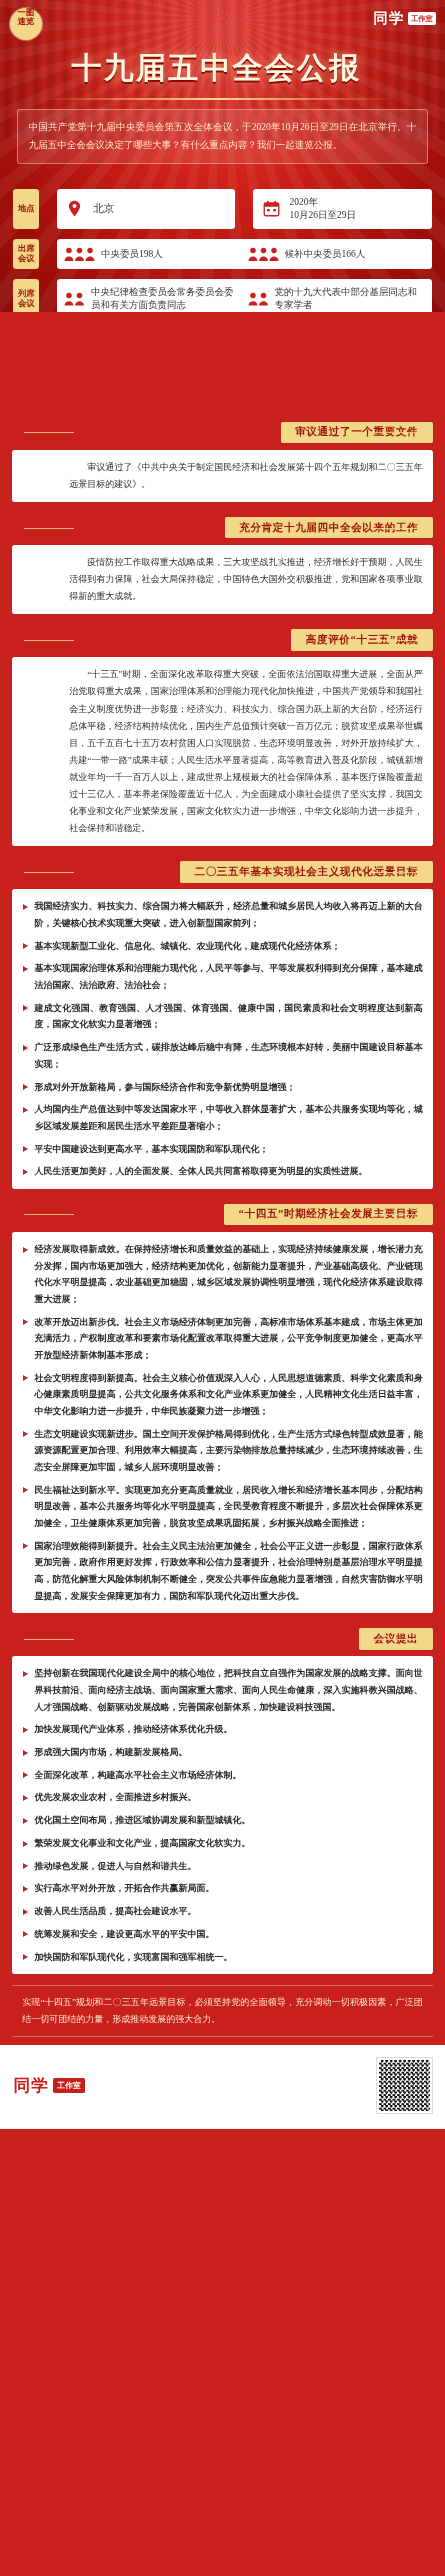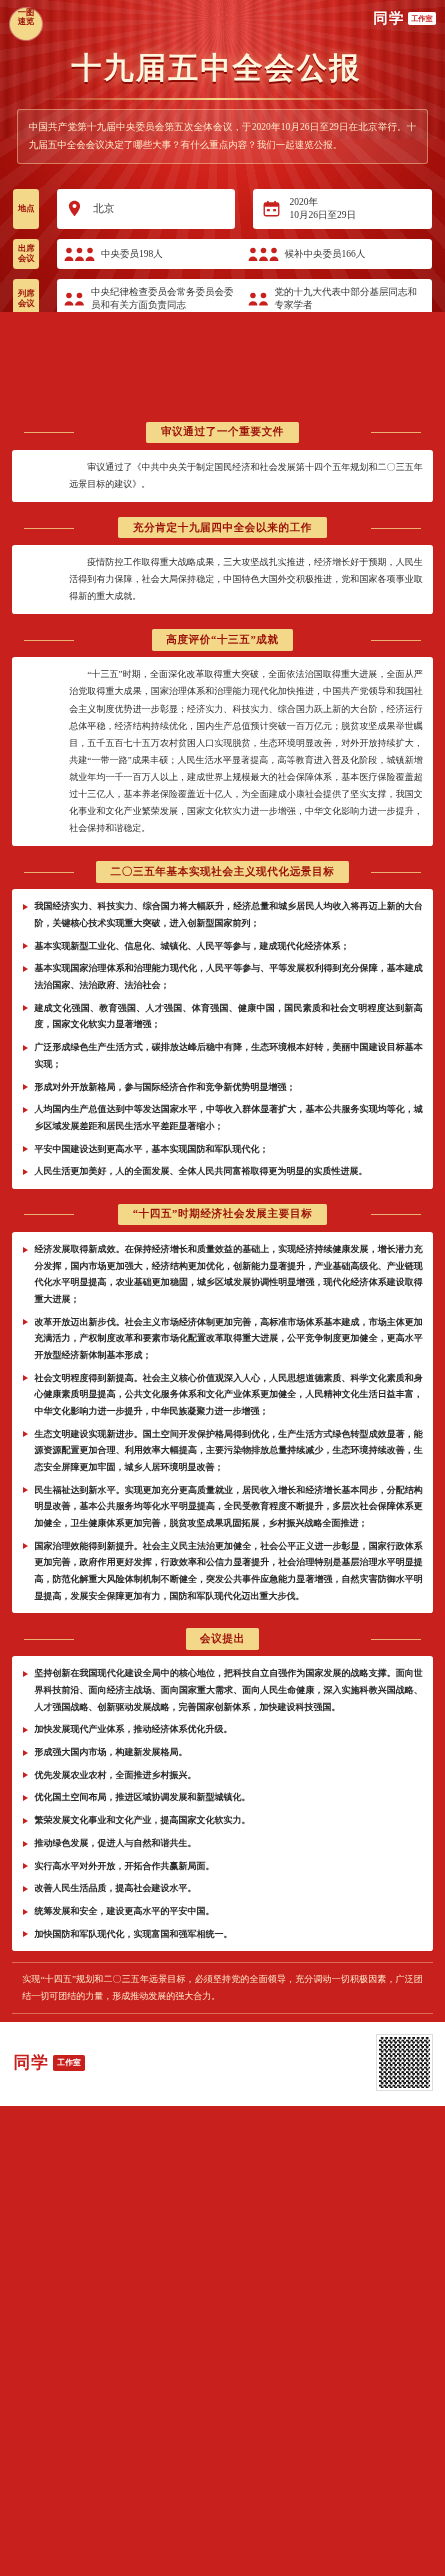--- a/index.html
+++ b/index.html
@@ -46,21 +46,21 @@
   .icon-sq svg{display:block;}
   .card-text{font-size:10.6px;color:#333;line-height:1.4;font-family:"Liberation Serif","DejaVu Serif",serif;}
   .card-text.small{font-size:9.5px;}
   .people{display:flex;align-items:center;gap:5.6px;flex:1 1 0;}
   .people .ptxt{font-size:9.5px;color:#333;font-family:"Liberation Serif","DejaVu Serif",serif;}
   .people-ico{display:flex;gap:0.6px;}
 
   
   .body{padding:0 12.2px 5.6px;}
   .sec{margin:0 0 10px;}
-  .sec-head{position:relative;margin:14.5px 0 6.7px;text-align:center;}
+  .sec-head{position:relative;margin:14.5px 0 6.7px;text-align:right;}
   .sec-head .ribbon{display:inline-block;background:#f4d88a;color:#9b1108;font-weight:bold;
       font-size:10.6px;padding:3.9px 14.5px;border-radius:1.7px;position:relative;
       font-family:"Liberation Serif","DejaVu Serif",serif;letter-spacing:0.6px;}
   .sec-head:before,.sec-head:after{content:"";position:absolute;top:50%;width:50px;height:1.1px;background:#f4d88a;opacity:.8;}
   .sec-head:before{left:12.2px;}
   .sec-head:after{right:12.2px;}
   .panel{background:#fff;border-radius:2.8px;padding:9px 10px;}
   .panel p{margin:0 0 6.7px;font-size:9px;line-height:1.9;text-align:justify;color:#2b2b2b;
       font-family:"Liberation Serif","DejaVu Serif",serif;text-indent:2em;}
   .panel p:last-child{margin-bottom:0;margin-left:47px;}
@@ -247,21 +247,21 @@
       </div>
     </div>
 
     <div class="sec">
       <div class="sec-head">
         <span class="ribbon">二〇三五年基本实现社会主义现代化远景目标</span>
       </div>
       <div class="panel">
         <ul class="bul">
           <li>我国经济实力、科技实力、综合国力将大幅跃升，经济总量和城乡居民人均收入将再迈上新的大台阶，关键核心技术实现重大突破，进入创新型国家前列；</li>
-          <li>基本实现新型工业化、信息化、城镇化、人民平等参与，建成现代化经济体系；</li>
+          <li>基本实现新型工业化、信息化、城镇化、农业现代化，建成现代化经济体系；</li>
           <li>基本实现国家治理体系和治理能力现代化，人民平等参与、平等发展权利得到充分保障，基本建成法治国家、法治政府、法治社会；</li>
           <li>建成文化强国、教育强国、人才强国、体育强国、健康中国，国民素质和社会文明程度达到新高度，国家文化软实力显著增强；</li>
           <li>广泛形成绿色生产生活方式，碳排放达峰后稳中有降，生态环境根本好转，美丽中国建设目标基本实现；</li>
           <li>形成对外开放新格局，参与国际经济合作和竞争新优势明显增强；</li>
           <li>人均国内生产总值达到中等发达国家水平，中等收入群体显著扩大，基本公共服务实现均等化，城乡区域发展差距和居民生活水平差距显著缩小；</li>
           <li>平安中国建设达到更高水平，基本实现国防和军队现代化；</li>
           <li>人民生活更加美好，人的全面发展、全体人民共同富裕取得更为明显的实质性进展。</li>
         </ul>
       </div>
     </div>
@@ -284,20 +284,21 @@
 
     <div class="sec">
       <div class="sec-head">
         <span class="ribbon">会议提出</span>
       </div>
       <div class="panel">
         <ul class="bul">
           <li>坚持创新在我国现代化建设全局中的核心地位，把科技自立自强作为国家发展的战略支撑。面向世界科技前沿、面向经济主战场、面向国家重大需求、面向人民生命健康，深入实施科教兴国战略、人才强国战略、创新驱动发展战略，完善国家创新体系，加快建设科技强国。</li>
           <li>加快发展现代产业体系，推动经济体系优化升级。</li>
           <li>形成强大国内市场，构建新发展格局。</li>
+          <li>全面深化改革，构建高水平社会主义市场经济体制。</li>
           <li>优先发展农业农村，全面推进乡村振兴。</li>
           <li>优化国土空间布局，推进区域协调发展和新型城镇化。</li>
           <li>繁荣发展文化事业和文化产业，提高国家文化软实力。</li>
           <li>推动绿色发展，促进人与自然和谐共生。</li>
           <li>实行高水平对外开放，开拓合作共赢新局面。</li>
           <li>改善人民生活品质，提高社会建设水平。</li>
           <li>统筹发展和安全，建设更高水平的平安中国。</li>
           <li>加快国防和军队现代化，实现富国和强军相统一。</li>
         </ul>
       </div>

